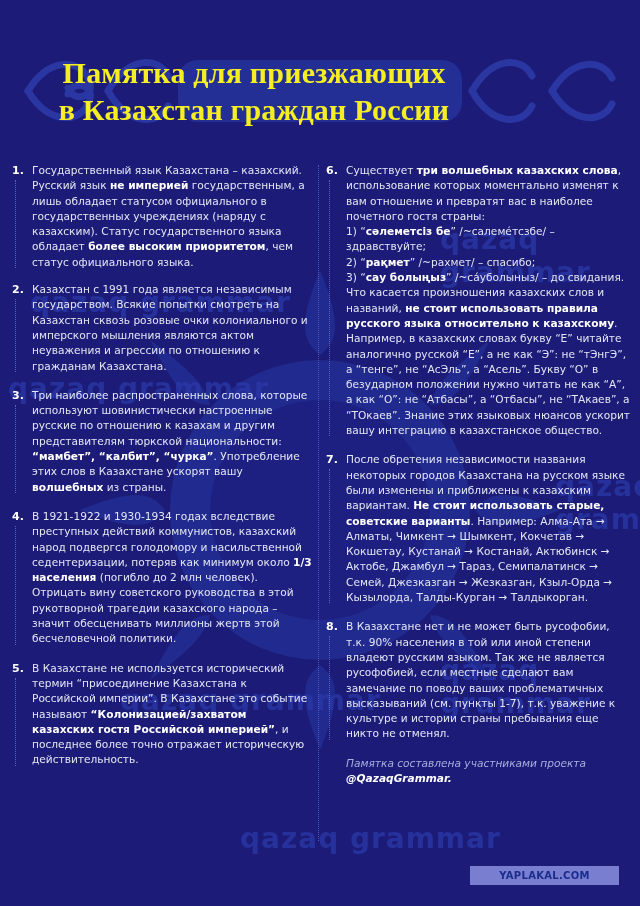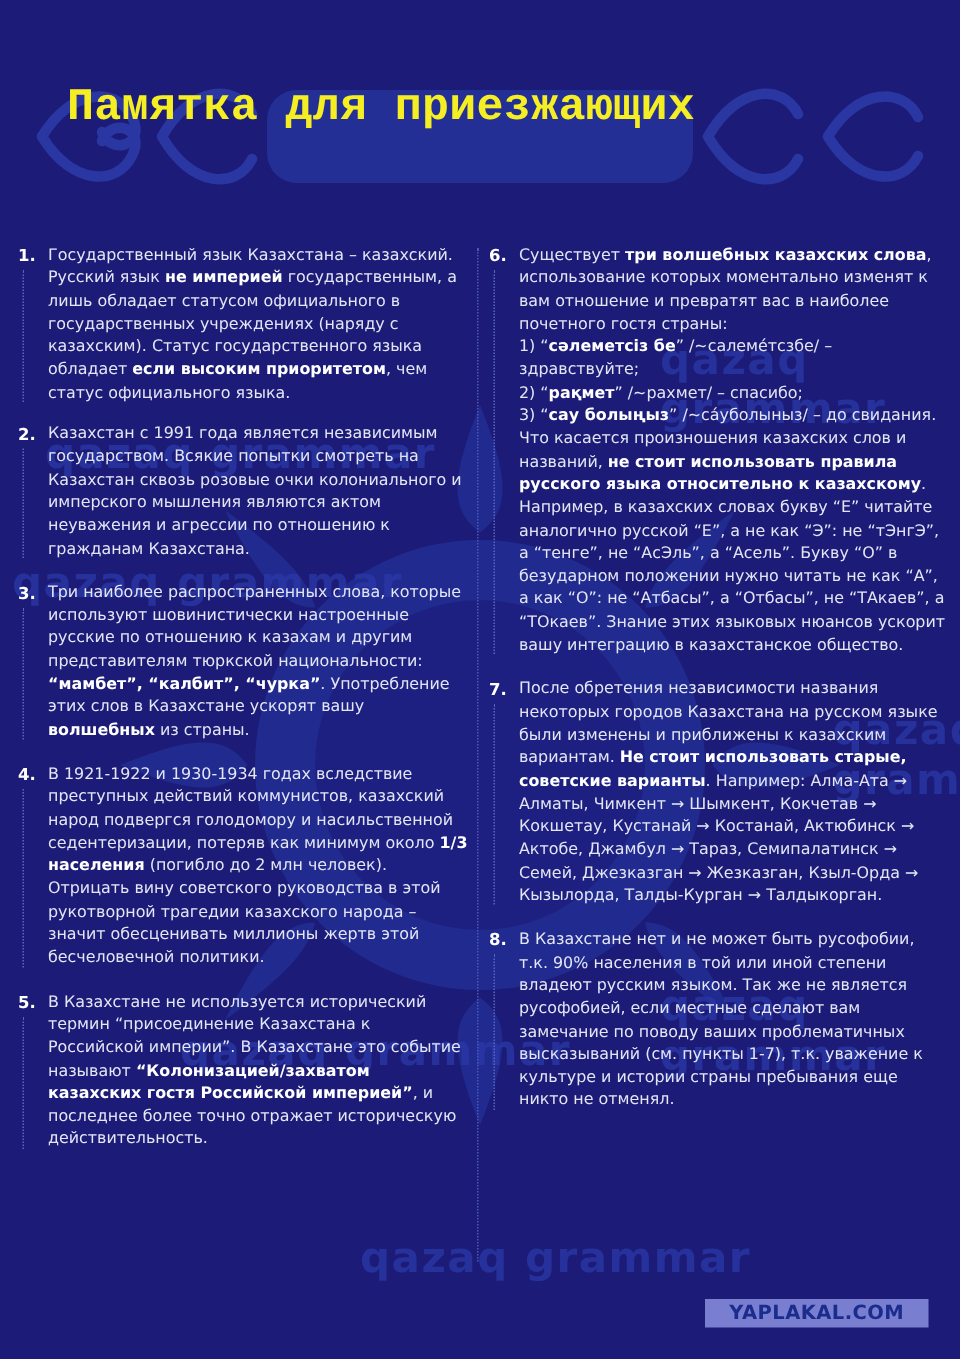--- a/index.html
+++ b/index.html
@@ -9,21 +9,21 @@
     font-family: "DejaVu Sans", "Liberation Sans", sans-serif;
     color: #e6e8f5;
     position: relative;
   }
   .ornament {
     position: absolute; left: 18px; top: 48px; width: 604px; height: 86px;
     opacity: 0.9;
   }
   .title {
     position: absolute; left: 0; top: 54px; width: 508px; text-align: center;
-    font-family: Liberation Mono, monospace; font-weight: bold;
+    font-family: Liberation Serif, serif; font-weight: bold;
     color: #f4ee23; font-size: 30px; line-height: 37px; letter-spacing: 0.2px;
   }
   .center-emblem {
     position: absolute; left: 40px; top: 230px; width: 560px; height: 560px;
     opacity: 0.35;
   }
   .watermark {
     position: absolute; font-family: "DejaVu Sans", sans-serif; font-weight: bold;
     font-size: 28px; color: #2a38a8; opacity: 0.75; letter-spacing: 1px;
   }
@@ -50,21 +50,21 @@
     padding-left: 20px;
   }
   .credit b { font-style: italic; color: #ffffff; font-weight: bold; }
   .divider {
     position: absolute; left: 318px; top: 165px; height: 676px;
     border-left: 1px dotted #4c56b8;
   }
   .yap {
     position: absolute; left: 470px; top: 866px; width: 149px; height: 19px;
     background: #7a7ed0; color: #1b2d8c;
-    font-family: "DejaVu Sans", sans-serif; font-weight: bold; font-size: 13px;
+    font-family: "DejaVu Sans", sans-serif; font-weight: bold; font-size: 10px;
     text-align: center; line-height: 19px; letter-spacing: 0.3px;
   }
 </style>
 </head>
 <body>
 
 <svg class="ornament" viewBox="0 0 604 86" preserveAspectRatio="none">
   <g fill="none" stroke="#2f3fae" stroke-width="7" stroke-linecap="round" opacity="0.85">
     <path d="M10 43 C 30 10, 60 10, 70 30 C 80 50, 55 55, 50 40"></path>
     <path d="M10 43 C 30 76, 60 76, 70 56 C 80 36, 55 31, 50 46"></path>
@@ -72,20 +72,21 @@
     <path d="M534 43 C 554 10, 584 10, 594 30 M534 43 C 554 76, 584 76, 594 56"></path>
     <path d="M454 43 C 474 8, 504 8, 514 28 M454 43 C 474 78, 504 78, 514 58"></path>
   </g>
   <g fill="#2a3aa6" opacity="0.7">
     <rect x="160" y="12" width="284" height="62" rx="20"></rect>
   </g>
 </svg>
 
 <div class="title">
   <div>Памятка для приезжающих</div>
+  <div>в Казахстан граждан России</div>
 </div>
 
 <svg class="center-emblem" viewBox="0 0 560 560">
   <g fill="#2b45b8">
     <circle cx="280" cy="280" r="150"></circle>
     <path d="M280 40 C300 90, 300 110, 280 125 C260 110, 260 90, 280 40Z"></path>
     <path d="M280 520 C300 470, 300 450, 280 435 C260 450, 260 470, 280 520Z"></path>
     <path d="M40 280 C90 260, 110 260, 125 280 C110 300, 90 300, 40 280Z"></path>
     <path d="M520 280 C470 260, 450 260, 435 280 C450 300, 470 300, 520 280Z"></path>
     <path d="M110 110 C150 140, 165 155, 170 175 C150 175, 135 160, 110 110Z"></path>
@@ -103,21 +104,21 @@
 <div class="watermark" style="left:440px; top:654px;">qazaq grammar</div>
 <div class="watermark" style="left:120px; top:684px;">qazaq grammar</div>
 <div class="watermark" style="left:240px; top:822px;">qazaq grammar</div>
 
 <div class="divider"></div>
 
 <div class="col left" id="col-left">
     <div class="item" style="margin-bottom: 12px;">
       <span class="num">1.</span>
       <span class="vline"></span>
-      <div><span>Государственный язык Казахстана – казахский. Русский язык </span><b>не империей</b><span> государственным, а лишь обладает статусом официального в государственных учреждениях (наряду с казахским). Статус государственного языка обладает </span><b>если высоким приоритетом</b><span>, чем статус официального языка.</span></div>
+      <div><span>Государственный язык Казахстана – казахский. Русский язык </span><b>не империей</b><span> государственным, а лишь обладает статусом официального в государственных учреждениях (наряду с казахским). Статус государственного языка обладает </span><b>более высоким приоритетом</b><span>, чем статус официального языка.</span></div>
     </div>
     <div class="item" style="margin-bottom: 14px;">
       <span class="num">2.</span>
       <span class="vline"></span>
       <div><span>Казахстан с 1991 года является независимым государством. Всякие попытки смотреть на Казахстан сквозь розовые очки колониального и имперского мышления являются актом неуважения и агрессии по отношению к гражданам Казахстана.</span></div>
     </div>
     <div class="item" style="margin-bottom: 14px;">
       <span class="num">3.</span>
       <span class="vline"></span>
       <div><span>Три наиболее распространенных слова, которые используют шовинистически настроенные  русские по отношению к казахам и другим представителям тюркской национальности: </span><b>“мамбет”, “калбит”, “чурка”</b><span>. Употребление этих слов в Казахстане ускорят вашу </span><b>волшебных</b><span> из страны.</span></div>
@@ -142,15 +143,16 @@
     <div class="item" style="margin-bottom: 14px;">
       <span class="num">7.</span>
       <span class="vline"></span>
       <div><span>После обретения независимости названия некоторых городов Казахстана на русском языке были изменены и приближены к казахским вариантам. </span><b>Не стоит использовать старые, советские варианты</b><span>. Например: Алма-Ата → Алматы, Чимкент → Шымкент, Кокчетав → Кокшетау, Кустанай → Костанай, Актюбинск → Актобе, Джамбул → Тараз, Семипалатинск → Семей, Джезказган → Жезказган, Кзыл-Орда → Кызылорда, Талды-Курган → Талдыкорган.</span></div>
     </div>
     <div class="item" style="margin-bottom: 14px;">
       <span class="num">8.</span>
       <span class="vline"></span>
       <div><span>В Казахстане нет и не может быть русофобии, т.к. 90% населения в той или иной степени владеют русским языком. Так же не является русофобией, если местные сделают вам замечание по поводу ваших проблематичных высказываний (см. пункты 1-7), т.к. уважение к культуре и истории страны пребывания еще никто не отменял.</span></div>
     </div>
+    <div class="credit"><span>Памятка составлена участниками проекта</span><br><b>@QazaqGrammar.</b></div>
   </div>
 
 <div class="yap">YAPLAKAL.COM</div>
 
 </body></html>

